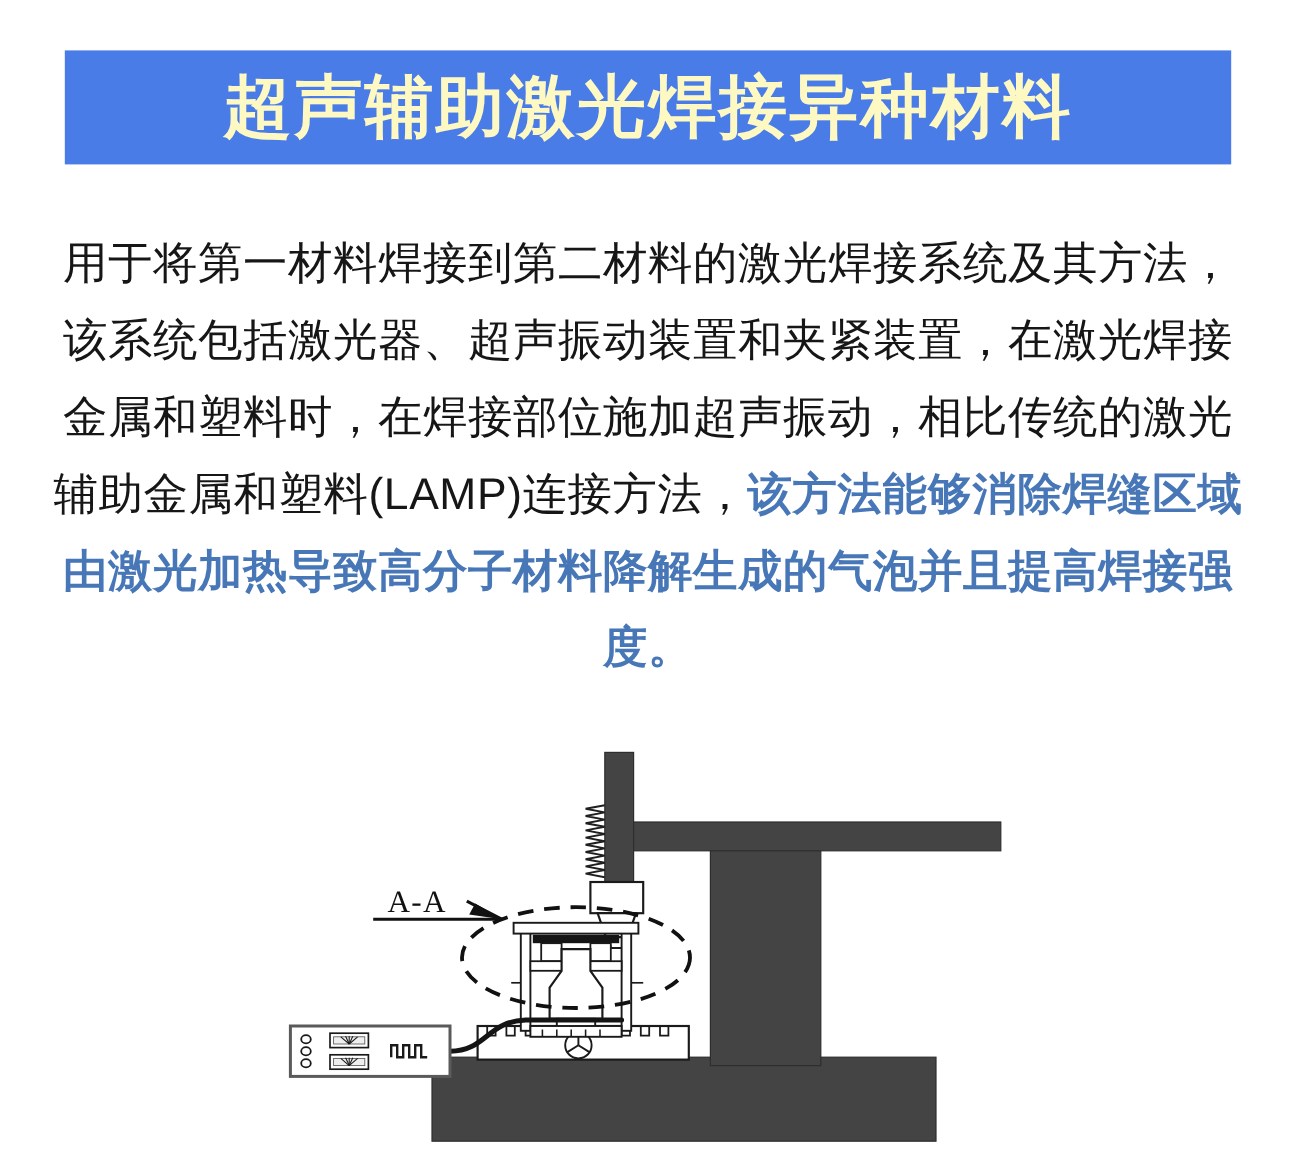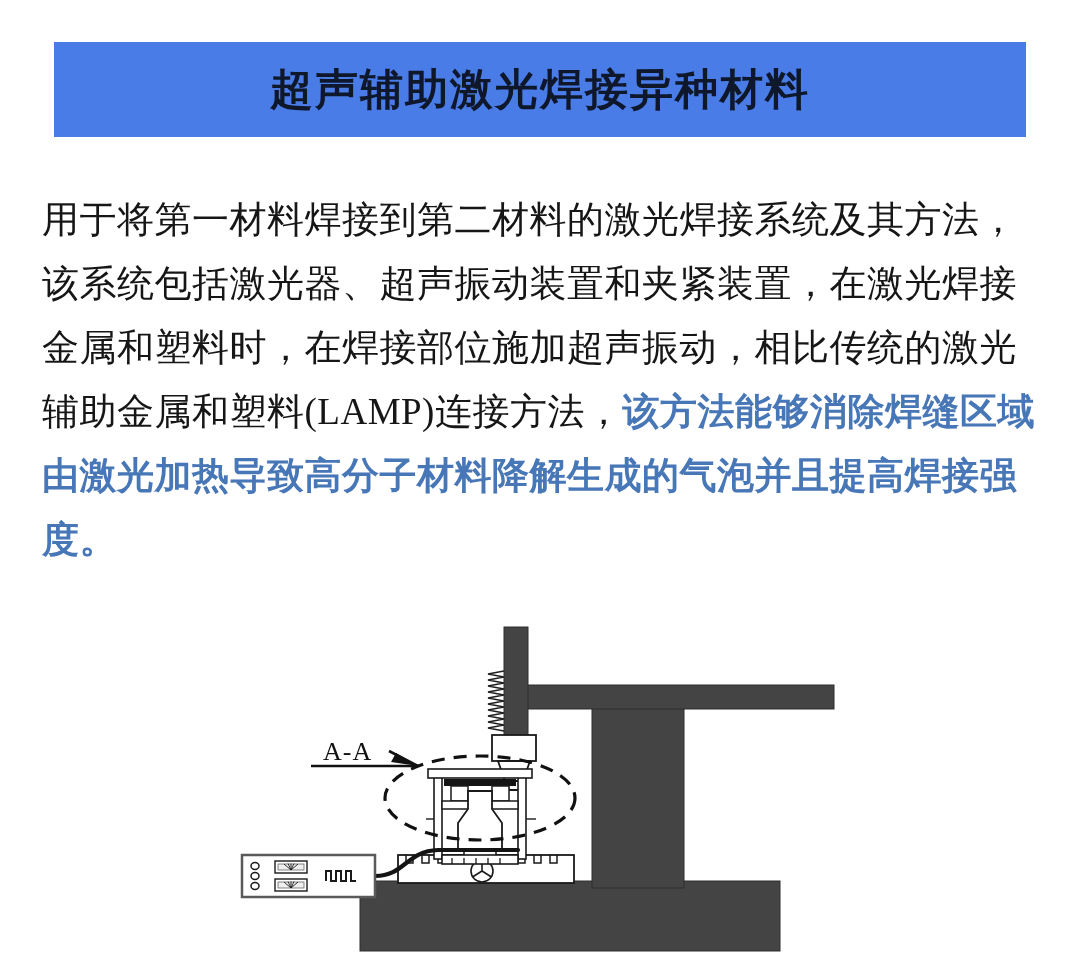--- a/index.html
+++ b/index.html
@@ -19,40 +19,40 @@
   .banner {
     position:absolute;
     left:54px; top:42px;
     width:972px; height:95px;
     background:#4a7ce8;
     display:flex;
     align-items:center;
     justify-content:center;
   }
   .banner-title {
-    color:#0f172a;
-    font-size:43px;
+    color:#fef9c3;
+    font-size:57px;
     font-weight:bold;
     letter-spacing:2px;
     line-height:1;
     white-space:nowrap;
     font-family:"Liberation Sans", "DejaVu Sans", sans-serif;
   }
 
   
   .body-copy {
     position:absolute;
     left:42px; top:188px;
     width:996px;
     font-size:37px;
     line-height:64px;
     color:#161616;
     letter-spacing:0.5px;
-    text-align:left;
-    font-family:Liberation Serif, serif;
+    text-align:center;
+    font-family:Liberation Sans, sans-serif;
   }
   .body-copy .hl {
     color:#4877b8;
     font-weight:bold;
   }
 
   
   .diagram-wrap {
     position:absolute;
     left:230px; top:623px;

